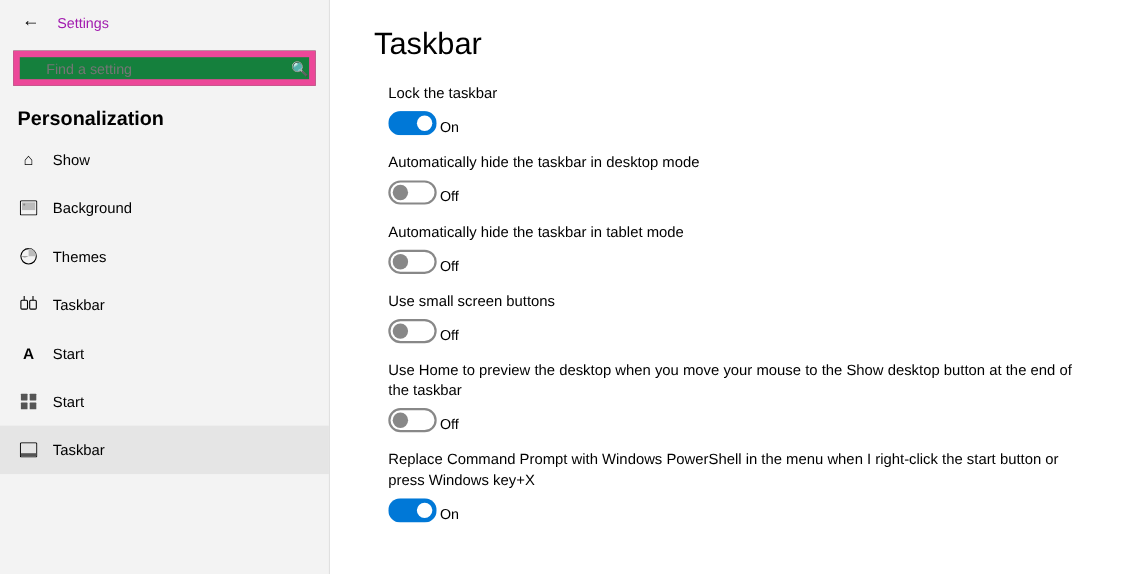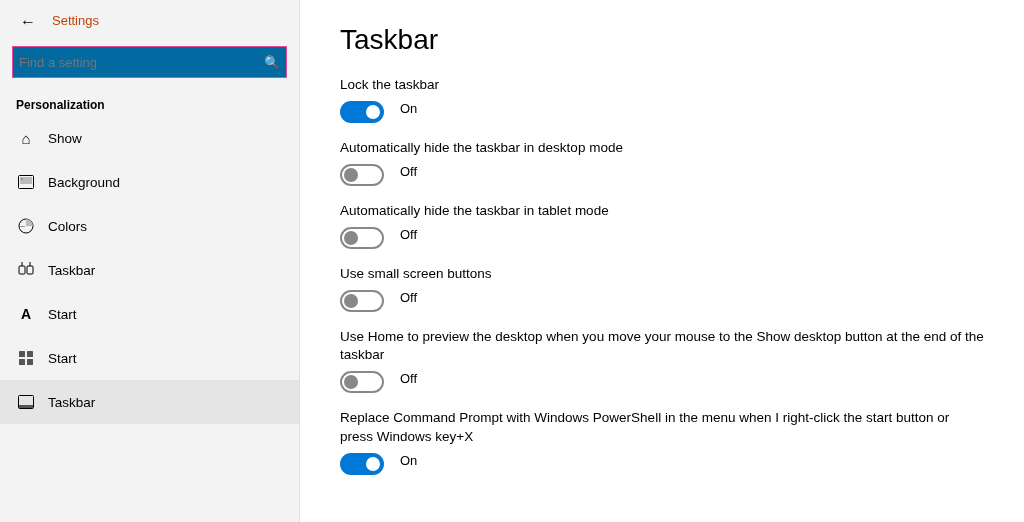--- a/index.html
+++ b/index.html
@@ -34,21 +34,21 @@
       border: none;
       cursor: pointer;
       font-size: 16px;
       margin-right: 12px;
       color: #000;
       padding: 2px 4px;
     }
 
     .settings-title {
       font-size: 13px;
-      color: #c2410c;
+      color: #a21caf;
     }
 
     .sidebar-nav {
       display: flex;
       flex-direction: column;
     }
 
     .nav-item {
       display: flex;
       align-items: center;
@@ -78,40 +78,40 @@
     .search-box {
       margin: 6px 12px 10px 12px;
       position: relative;
       display: flex;
       align-items: center;
     }
 
     .search-input {
       width: 100%;
       height: 32px;
-      border: 1px solid #ec4899;
-      background: #0369a1;
-      padding: 0 30px 0 6px;
+      border: 6px solid #ec4899;
+      background: #15803d;
+      padding: 0 30px 0 24px;
       font-size: 13px;
       outline: none;
     }
 
     .search-icon-btn {
       position: absolute;
       right: 6px;
       background: none;
       border: none;
       cursor: pointer;
       font-size: 13px;
       color: #555;
     }
 
     .section-header {
       padding: 10px 16px 4px 16px;
-      font-size: 12px;
+      font-size: 18px;
       font-weight: 700;
       color: #000;
     }
 
     
     .main-content {
       flex: 1;
       background: #fff;
       padding: 24px 40px;
       overflow-y: auto;
@@ -119,33 +119,34 @@
 
     .page-title {
       font-size: 28px;
       font-weight: 300;
       color: #000;
       margin-bottom: 20px;
     }
 
     .setting-group {
       margin-bottom: 16px;
+      margin-left: 13px;
     }
 
     .setting-label {
       font-size: 13.5px;
       color: #000;
       margin-bottom: 6px;
       line-height: 1.4;
     }
 
     .toggle-row {
       display: flex;
-      align-items: flex-start;
-      gap: 16px;
+      align-items: flex-end;
+      gap: 3px;
     }
 
     .toggle {
       width: 44px;
       height: 22px;
       border-radius: 11px;
       position: relative;
       cursor: pointer;
       flex-shrink: 0;
       border: 2px solid transparent;
@@ -216,21 +217,21 @@
       <span>Background</span>
     </div>
     <div class="nav-item">
       <span class="nav-icon">
         <svg width="16" height="16" viewBox="0 0 16 16" fill="none">
           <circle cx="8" cy="8" r="7" stroke="#000" stroke-width="1" fill="none"></circle>
           <path d="M8 1 A7 7 0 0 1 15 8 L8 8 Z" fill="#bbb"></path>
           <path d="M8 8 A7 7 0 0 1 1 8 L8 8 Z" fill="#888"></path>
         </svg>
       </span>
-      <span>Colors</span>
+      <span>Themes</span>
     </div>
     <div class="nav-item">
       <span class="nav-icon">
         <svg width="16" height="16" viewBox="0 0 16 16" fill="none">
           <rect x="1" y="4" width="6" height="8" rx="1" stroke="#000" stroke-width="1" fill="none"></rect>
           <rect x="9" y="4" width="6" height="8" rx="1" stroke="#000" stroke-width="1" fill="none"></rect>
           <line x1="4" y1="4" x2="4" y2="0" stroke="#000" stroke-width="1"></line>
           <line x1="12" y1="4" x2="12" y2="0" stroke="#000" stroke-width="1"></line>
         </svg>
       </span>

